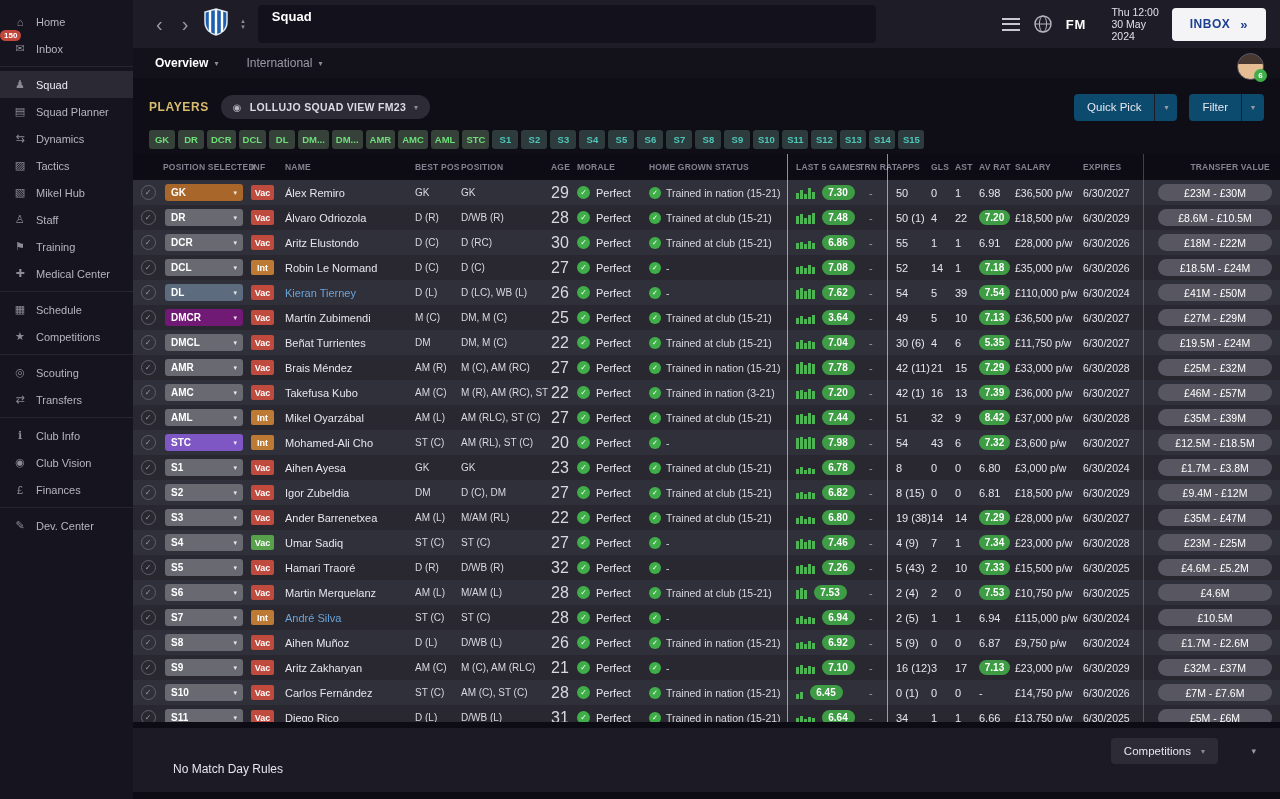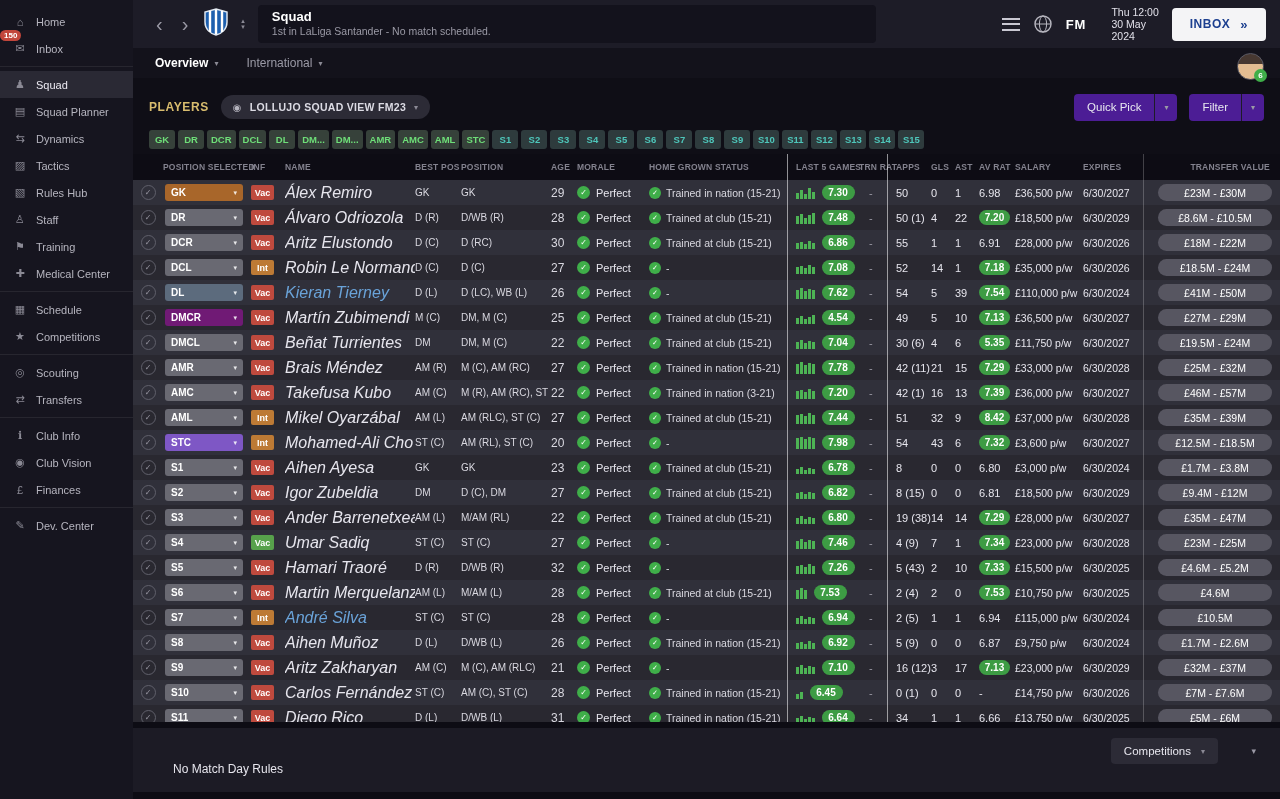--- a/index.html
+++ b/index.html
@@ -48,21 +48,21 @@
   .tcaret { font-size:8px; color:#8b8a95; }
 
   
   .players-bar { position:absolute; left:133px; top:78px; right:0; height:46px; background:#0f0e16;
                  display:flex; align-items:center; gap:12px; padding:12px 16px 0 16px; }
   .players-label { color:#d8bc6e; font-weight:bold; font-size:12px; letter-spacing:.6px; }
   .view-pill { height:24px; background:#2c2b36; border-radius:13px; display:flex; align-items:center; gap:8px;
                padding:0 12px; color:#dcdbe4; font-size:10.5px; font-weight:bold; letter-spacing:.3px; cursor:pointer; }
   .eye { font-size:10px; color:#b6b5bf; }
   .split-btn { display:flex; height:27px; border-radius:4px; overflow:hidden; cursor:pointer; }
-  .split-btn .seg { background:#4c1d95; color:#e8e7ef; font-size:11.5px; display:flex; align-items:center; padding:0 13px;text-align:right; }
+  .split-btn .seg { background:#0c4a6e; color:#e8e7ef; font-size:11.5px; display:flex; align-items:center; padding:0 13px;text-align:right; }
   .split-btn .caret-seg { border-left:1px solid #1d1c27; padding:0 9px; color:#9b9aa6; font-size:8px; }
 
   
   .filters-row { position:absolute; left:133px; top:124px; right:0; height:30px; background:#0f0e16;
                  display:flex; align-items:center; gap:3px; padding-left:16px; }
   .pos-btn { height:19px; min-width:26px; padding:0 4px; border-radius:3px; background:#36413a; color:#6ede78;
              font-size:9.5px; font-weight:bold; display:flex; align-items:center; justify-content:center; cursor:pointer; }
   .slot-btn { background:#2e3b3d; color:#4ec6ba; }
 
   
@@ -82,23 +82,23 @@
   .cell { height:100%; display:flex; align-items:center; white-space:nowrap; overflow:hidden; }
   .c-check { justify-content:center; }
   .selcheck { width:15px; height:15px; border-radius:50%; border:1.5px solid #60606b; color:#9a99a4; font-size:8px;
               display:flex; align-items:center; justify-content:center; }
   .c-pos { padding-left:2px; }
   .posbadge { width:78px; height:17px; border-radius:3px; display:flex; align-items:center; justify-content:space-between;
               padding:0 6px; color:#fff; font-size:10px; font-weight:bold; }
   .posbadge .bcaret { font-size:7px; opacity:.85; }
   .infbadge { min-width:23px; height:15px; border-radius:2px; display:flex; align-items:center; justify-content:center;
               color:#fff; font-size:9px; font-weight:bold; padding:0 3px; }
-  .c-name { padding-right:4px; font-size:16px;font-style:italic; }
+  .c-name { padding-right:4px; font-size:11px; }
   .c-best, .c-position { font-size:10px; color:#d9d8e0; }
-  .c-age { font-size:12px; color:#d9d8e0; }
+  .c-age { font-size:16px; color:#d9d8e0; }
   .morale-dot { width:13px; height:13px; border-radius:50%; background:#3fae49; color:#fff; font-size:8px;
                 display:flex; align-items:center; justify-content:center; margin-right:6px; flex:0 0 13px; }
   .hgs-dot { width:12px; height:12px; border-radius:50%; background:#3fae49; color:#fff; font-size:7px;
              display:flex; align-items:center; justify-content:center; margin-right:5px; flex:0 0 12px; }
   .hgs-text { font-size:10.5px; color:#d9d8e0; overflow:hidden; text-overflow:ellipsis; }
   .c-last5 { padding-left:8px; }
   .bars { display:flex; align-items:flex-end; gap:1.5px; height:13px; margin-right:7px; }
   .bars i { width:2.5px; background:#4db354; display:block; }
   .pill { min-width:33px; height:15px; border-radius:8px; background:#3d9c44; color:#fff; font-size:10px; font-weight:bold;
           display:flex; align-items:center; justify-content:center; padding:0 4px; }
@@ -147,21 +147,21 @@
         <div class="side-item">
           <span class="s-icon">⇆</span>
           <span>Dynamics</span>
         </div>
         <div class="side-item">
           <span class="s-icon">▨</span>
           <span>Tactics</span>
         </div>
         <div class="side-item">
           <span class="s-icon">▧</span>
-          <span>Rules Hub</span>
+          <span>Mikel Hub</span>
         </div>
         <div class="side-item">
           <span class="s-icon">♙</span>
           <span>Staff</span>
         </div>
         <div class="side-item">
           <span class="s-icon">⚑</span>
           <span>Training</span>
         </div>
         <div class="side-item">
@@ -215,21 +215,20 @@
         <path d="M12 1 L23 4 V14 C23 21 18 25.5 12 27 C6 25.5 1 21 1 14 V4 Z" fill="#1d5fae" stroke="#dfe6ef" stroke-width="1.5"></path>
         <path d="M6 2.8 V24 M12 1.4 V26.6 M18 2.8 V24" stroke="#ffffff" stroke-width="2.4" fill="none"></path>
       </svg>
     </span>
     <span class="sortstack">
         <i>▴</i>
         <i>▾</i>
       </span>
     <div class="title-panel">
       <div class="page-title">Squad</div>
-      <div class="page-subtitle">1st in LaLiga Santander - No match scheduled.</div>
     </div>
     <div class="spacer"></div>
     <span class="hamburger"></span>
     <span class="globe">
       <svg width="20" height="20" viewBox="0 0 20 20">
         <circle cx="10" cy="10" r="8" fill="none" stroke="#b8b7c0" stroke-width="1.4"></circle>
         <ellipse cx="10" cy="10" rx="3.6" ry="8" fill="none" stroke="#b8b7c0" stroke-width="1"></ellipse>
         <line x1="2" y1="10" x2="18" y2="10" stroke="#b8b7c0" stroke-width="1"></line>
       </svg>
     </span>
@@ -595,21 +594,21 @@
           <span class="hgs-text">Trained at club (15-21)</span>
         </div>
         <div class="cell c-last5 bl-strong">
           <span class="bars">
             <i style="height:6px"></i>
             <i style="height:8px"></i>
             <i style="height:5px"></i>
             <i style="height:7px"></i>
             <i style="height:9px"></i>
           </span>
-          <span class="pill">4.54</span>
+          <span class="pill">3.64</span>
         </div>
         <div class="cell c-trn">-</div>
         <div class="cell c-apps bl-strong">49</div>
         <div class="cell c-gls">5</div>
         <div class="cell c-ast">10</div>
         <div class="cell c-avrat">
           <span class="pill small">7.13</span>
         </div>
         <div class="cell c-salary">£36,500 p/w</div>
         <div class="cell c-expires">6/30/2027</div>

